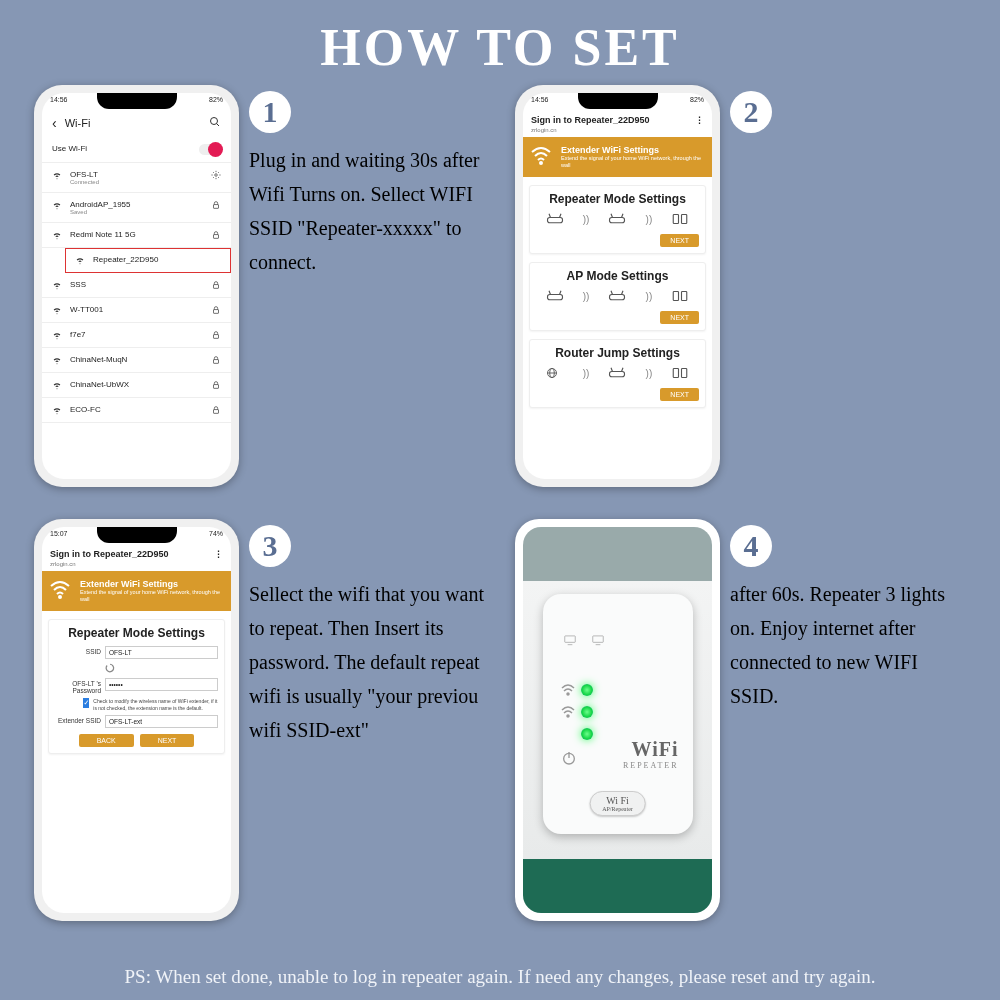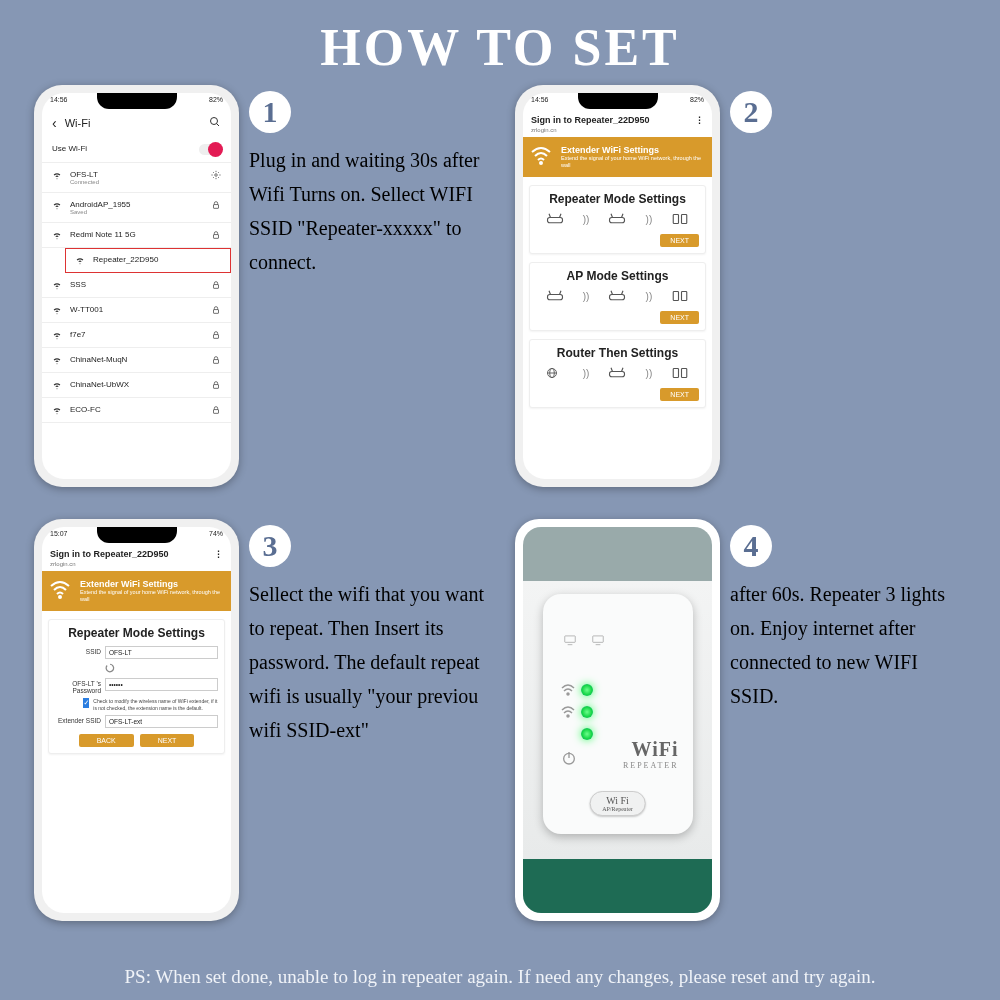--- a/index.html
+++ b/index.html
@@ -268,21 +268,21 @@
                   </svg>
                   <span class="wave">))</span>
                   <svg viewBox="0 0 24 16" fill="none" stroke="#555" stroke-width="1.5">
                     <rect x="3" y="2" width="7" height="12" rx="1"></rect>
                     <rect x="14" y="2" width="7" height="12" rx="1"></rect>
                   </svg>
                 </div>
                 <span class="card-btn">NEXT</span>
               </div>
               <div class="card clearfix">
-                <div class="card-title">Router Then Settings</div>
+                <div class="card-title">Router Jump Settings</div>
                 <div class="mode-row">
                   <svg viewBox="0 0 24 16" fill="none" stroke="#555" stroke-width="1.2">
                     <circle cx="8" cy="8" r="6"></circle>
                     <ellipse cx="8" cy="8" rx="3" ry="6"></ellipse>
                     <line x1="2" y1="8" x2="14" y2="8"></line>
                   </svg>
                   <span class="wave">))</span>
                   <svg viewBox="0 0 24 16" fill="none" stroke="#555" stroke-width="1.5">
                     <rect x="2" y="6" width="20" height="7" rx="3"></rect>
                     <line x1="6" y1="6" x2="4" y2="1"></line>

